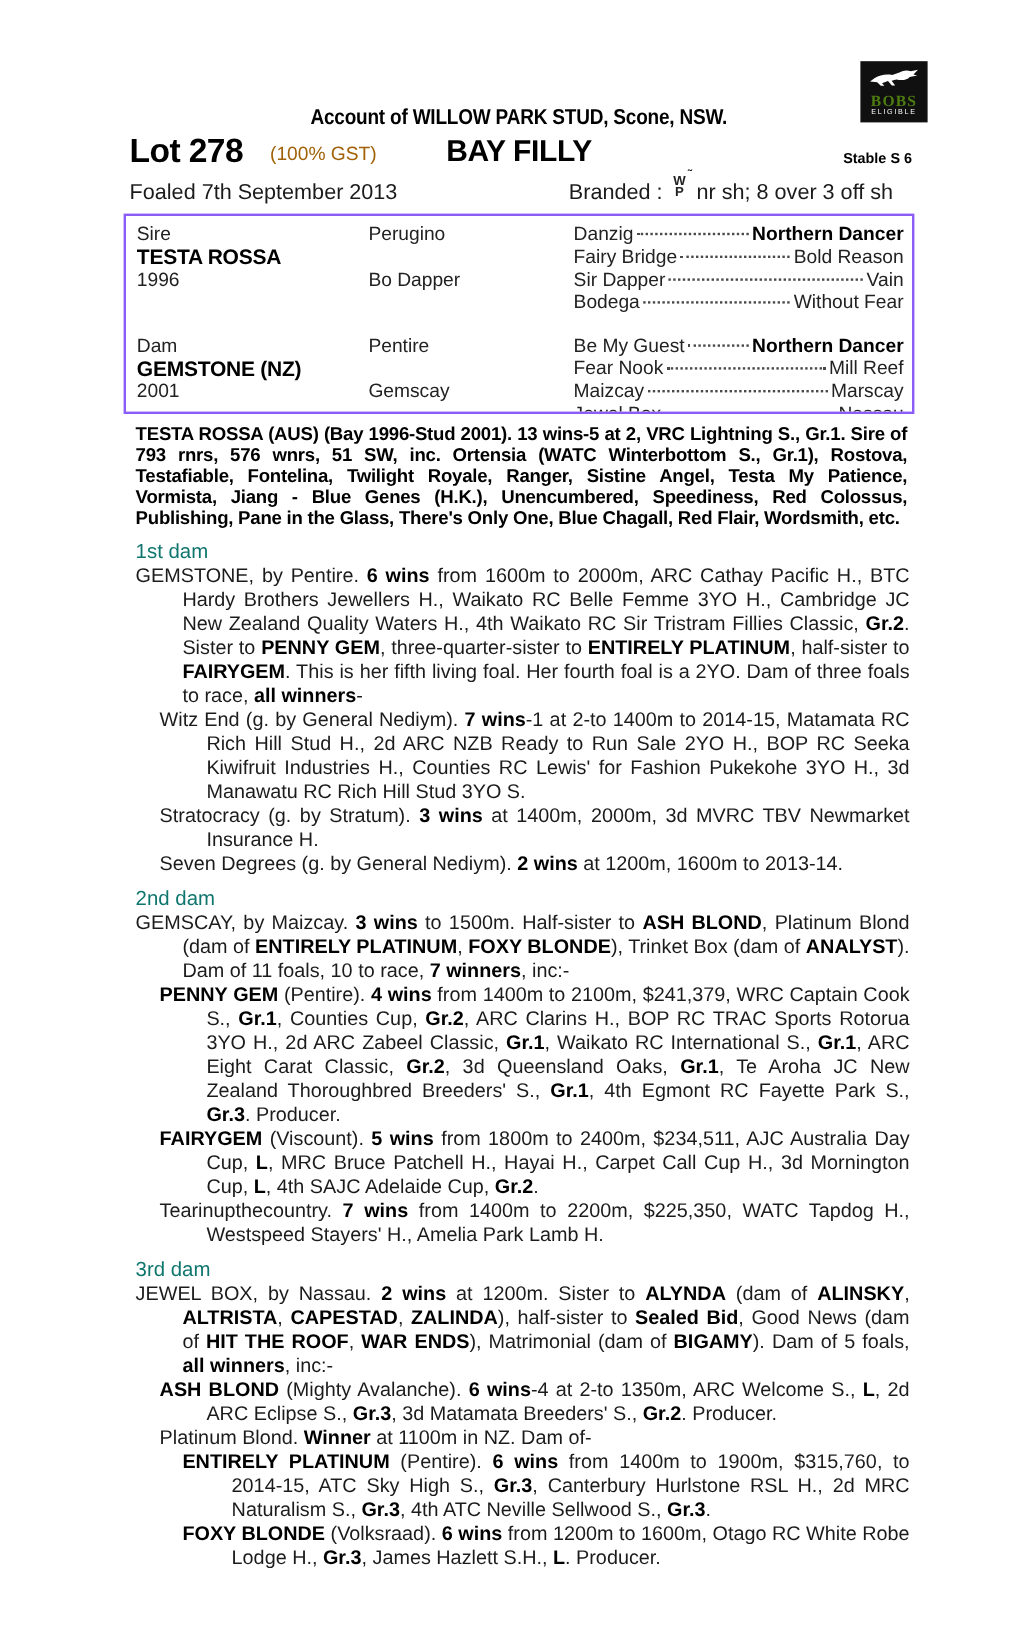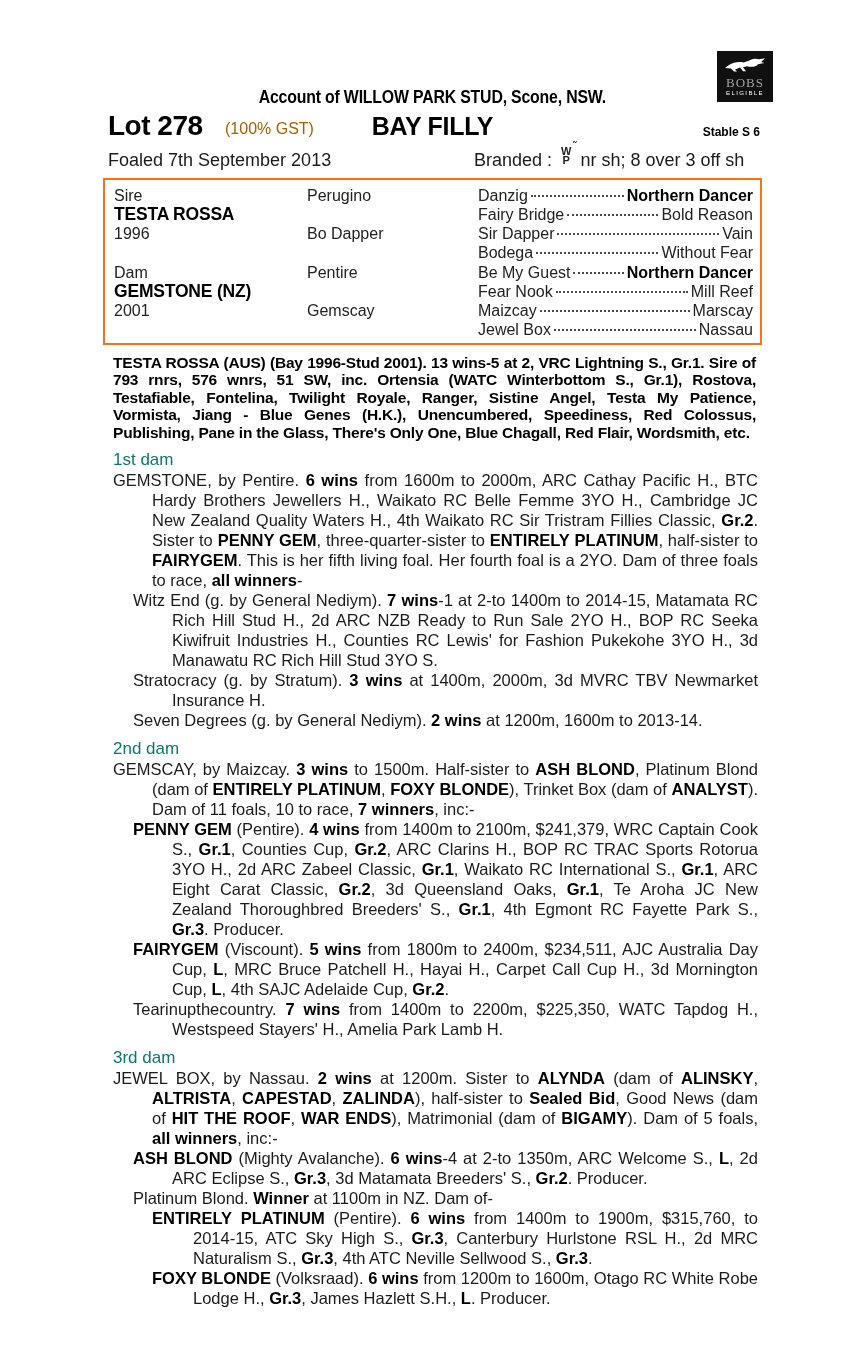--- a/index.html
+++ b/index.html
@@ -9,21 +9,21 @@
     overflow:hidden;
   }
   .content { position:absolute; left:103px; top:0; width:659px; }
 
   
   .bobs-logo {
     position:absolute; left:717px; top:51px; width:56px; height:51px;
     background:#101010; display:flex; flex-direction:column; align-items:center;
     justify-content:center; gap:1px;
   }
-  .bobs-title { color:#a3a3a3; font-family:"Liberation Serif", serif; font-weight:400;
+  .bobs-title { color:#4d7c0f; font-family:"Liberation Serif", serif; font-weight:700;
     font-size:13px; letter-spacing:1px; line-height:12px; }
   .bobs-sub { color:#fff; font-size:6px; letter-spacing:1.4px; line-height:6px; }
 
   
   .account { position:absolute; top:87px; left:0; right:0; text-align:center;
     font-weight:700; font-size:18px; color:#000; white-space:nowrap; }
   .account-inner { display:inline-block; transform:scaleX(0.88); transform-origin:center; letter-spacing:-0.2px; }
 
   .lot-row { position:absolute; top:108px; left:0; right:0; height:36px; }
   .lot-label { position:absolute; left:5px; bottom:2px; font-weight:700; font-size:28px; color:#000; letter-spacing:-0.5px; }
@@ -36,24 +36,24 @@
   .foaled-text { position:absolute; left:5px; top:3px; }
   .branded-group { position:absolute; left:371px; top:3px; display:flex; align-items:center; gap:9px; }
   .brandmark { display:inline-flex; flex-direction:column; align-items:center;
     font-size:11px; line-height:9px; font-weight:700; color:#222; transform:translateY(-5px); }
   .bm-top { position:relative; }
   .bm-mark { position:absolute; top:-6px; right:-5px; font-size:10px; }
 
   
   .pedtable {
     margin-top:178px; box-sizing:border-box; width:659px; height:167px;
-    border:2px solid #f97316; padding:6px 0 4px 0; overflow:hidden;
+    border:2px solid #8b5cf6; padding:6px 0 4px 0; overflow:hidden;
   }
   .ped-group { display:grid; grid-template-columns:193px 171px 1fr; padding:0 7px 0 9px; }
-  .ped-group + .ped-group { margin-top:1px; }
+  .ped-group + .ped-group { margin-top:17px; }
   .ped-cell { font-size:16px; color:#222; }
   .ped-role, .ped-year { height:19px; line-height:19px; }
   .ped-horse-name { height:19px; line-height:19px; font-weight:700; font-size:17.5px; color:#000; letter-spacing:-0.2px; }
   .ped-col2 div { height:38px; line-height:19px; }
   .leader-line { display:flex; align-items:baseline; height:19px; line-height:19px; font-size:16px;justify-content:space-between; }
   .leader-dots { flex:1; min-width:10px; border-bottom:2px dotted #4a4a4a; margin:0 3px; transform:translateY(-4px); }
   .anc { white-space:nowrap; }
   .anc.b { font-weight:700; color:#000; }
 
   

